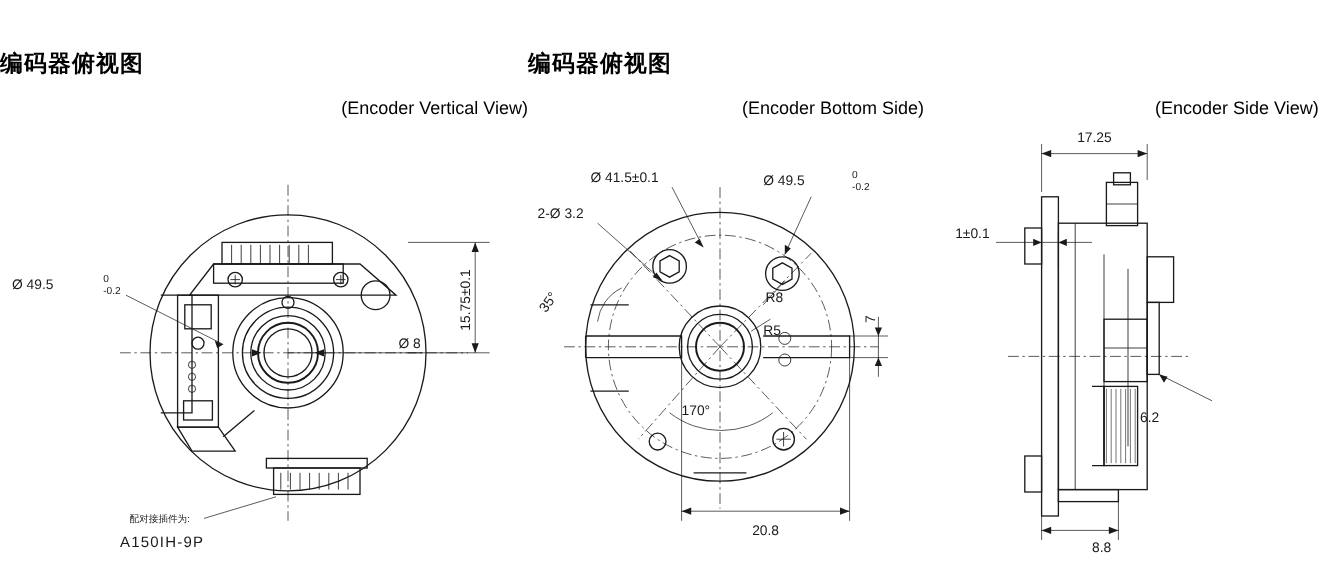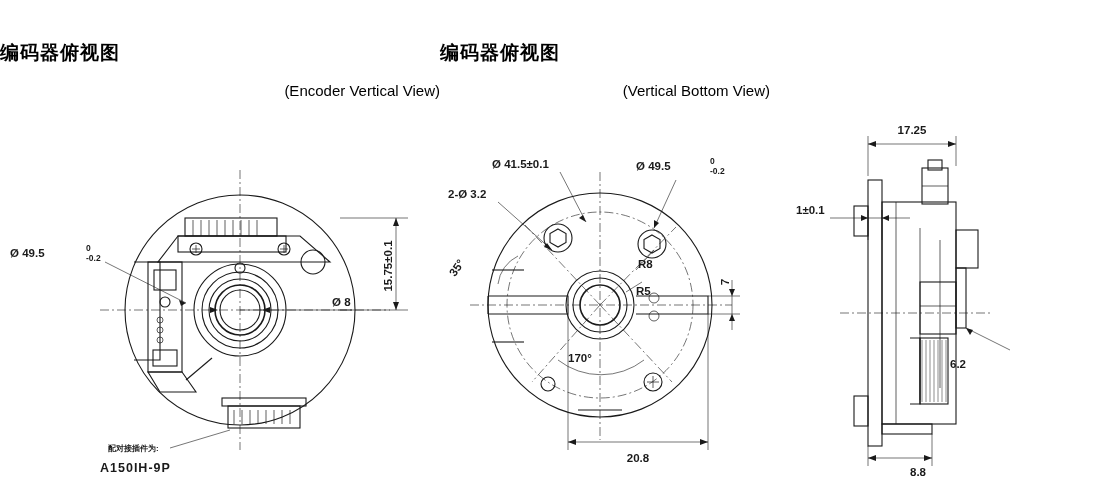--- a/index.html
+++ b/index.html
@@ -35,25 +35,24 @@
   }
   .title-en {
     position: absolute;
     width: 100%;
     top: 82px;
     text-align: right;
     font-size: 15px;
   }
   .drawing {
     position: absolute;
-    top: 110px;
+    top: 94px;
     left: 0;
     width: 100%;
     height: 369px;
-    font-weight: bold;
   }
   svg { display: block; overflow: visible; }
 
   .ln      { stroke: #1a1a1a; stroke-width: 1.1; fill: none; }
   .ln-thin { stroke: #1a1a1a; stroke-width: 0.7; fill: none; }
   .ln-thick{ stroke: #1a1a1a; stroke-width: 1.6; fill: none; }
   .dim     { stroke: #1a1a1a; stroke-width: 0.6; fill: none; }
   .center  { stroke: #1a1a1a; stroke-width: 0.6; fill: none;
              stroke-dasharray: 9 3 2 3; }
   .hatch   { stroke: #1a1a1a; stroke-width: 0.5; fill: none; }
@@ -176,21 +175,21 @@
 
       <line class="dim" x1="170" y1="338" x2="230" y2="320"></line>
       <text class="notetxt" x="108" y="341">配对接插件为:</text>
       <text class="parttxt" x="100" y="362">A150IH-9P</text>
     </svg>
   </div>
 </div>
 
 <div class="panel" id="panel-bottom">
   <div class="title-cn">编码器俯视图</div>
-  <div class="title-en">(Vertical Bottom View)</div>
+  <div class="title-en">(Encoder Bottom Side)</div>
   <div class="drawing">
     <svg width="330" height="369" viewBox="0 0 330 369">
 
       <circle class="ln" cx="160" cy="195" r="112"></circle>
 
       <circle class="center" cx="160" cy="195" r="93"></circle>
 
       <circle class="ln" cx="160" cy="195" r="34"></circle>
       <circle class="ln" cx="160" cy="195" r="27"></circle>
       <circle class="ln-thick" cx="160" cy="195" r="20"></circle>
@@ -267,20 +266,21 @@
       <line class="dim" x1="268" y1="204" x2="268" y2="340"></line>
       <line class="dim" x1="128" y1="332" x2="268" y2="332"></line>
       <polygon points="128,332 136,329 136,335" fill="#1a1a1a"></polygon>
       <polygon points="268,332 260,329 260,335" fill="#1a1a1a"></polygon>
       <text class="dimtxt" x="198" y="352" text-anchor="middle">20.8</text>
     </svg>
   </div>
 </div>
 
 <div class="panel" id="panel-side">
+  <div class="title-en">(Encoder Side View)</div>
   <div class="drawing">
     <svg width="329" height="369" viewBox="0 0 329 369">
 
       <rect class="ln" x="98" y="70" width="14" height="266"></rect>
 
       <rect class="ln" x="84" y="96" width="14" height="30"></rect>
       <rect class="ln" x="84" y="286" width="14" height="30"></rect>
 
       <rect class="ln" x="112" y="92" width="74" height="222"></rect>
 

